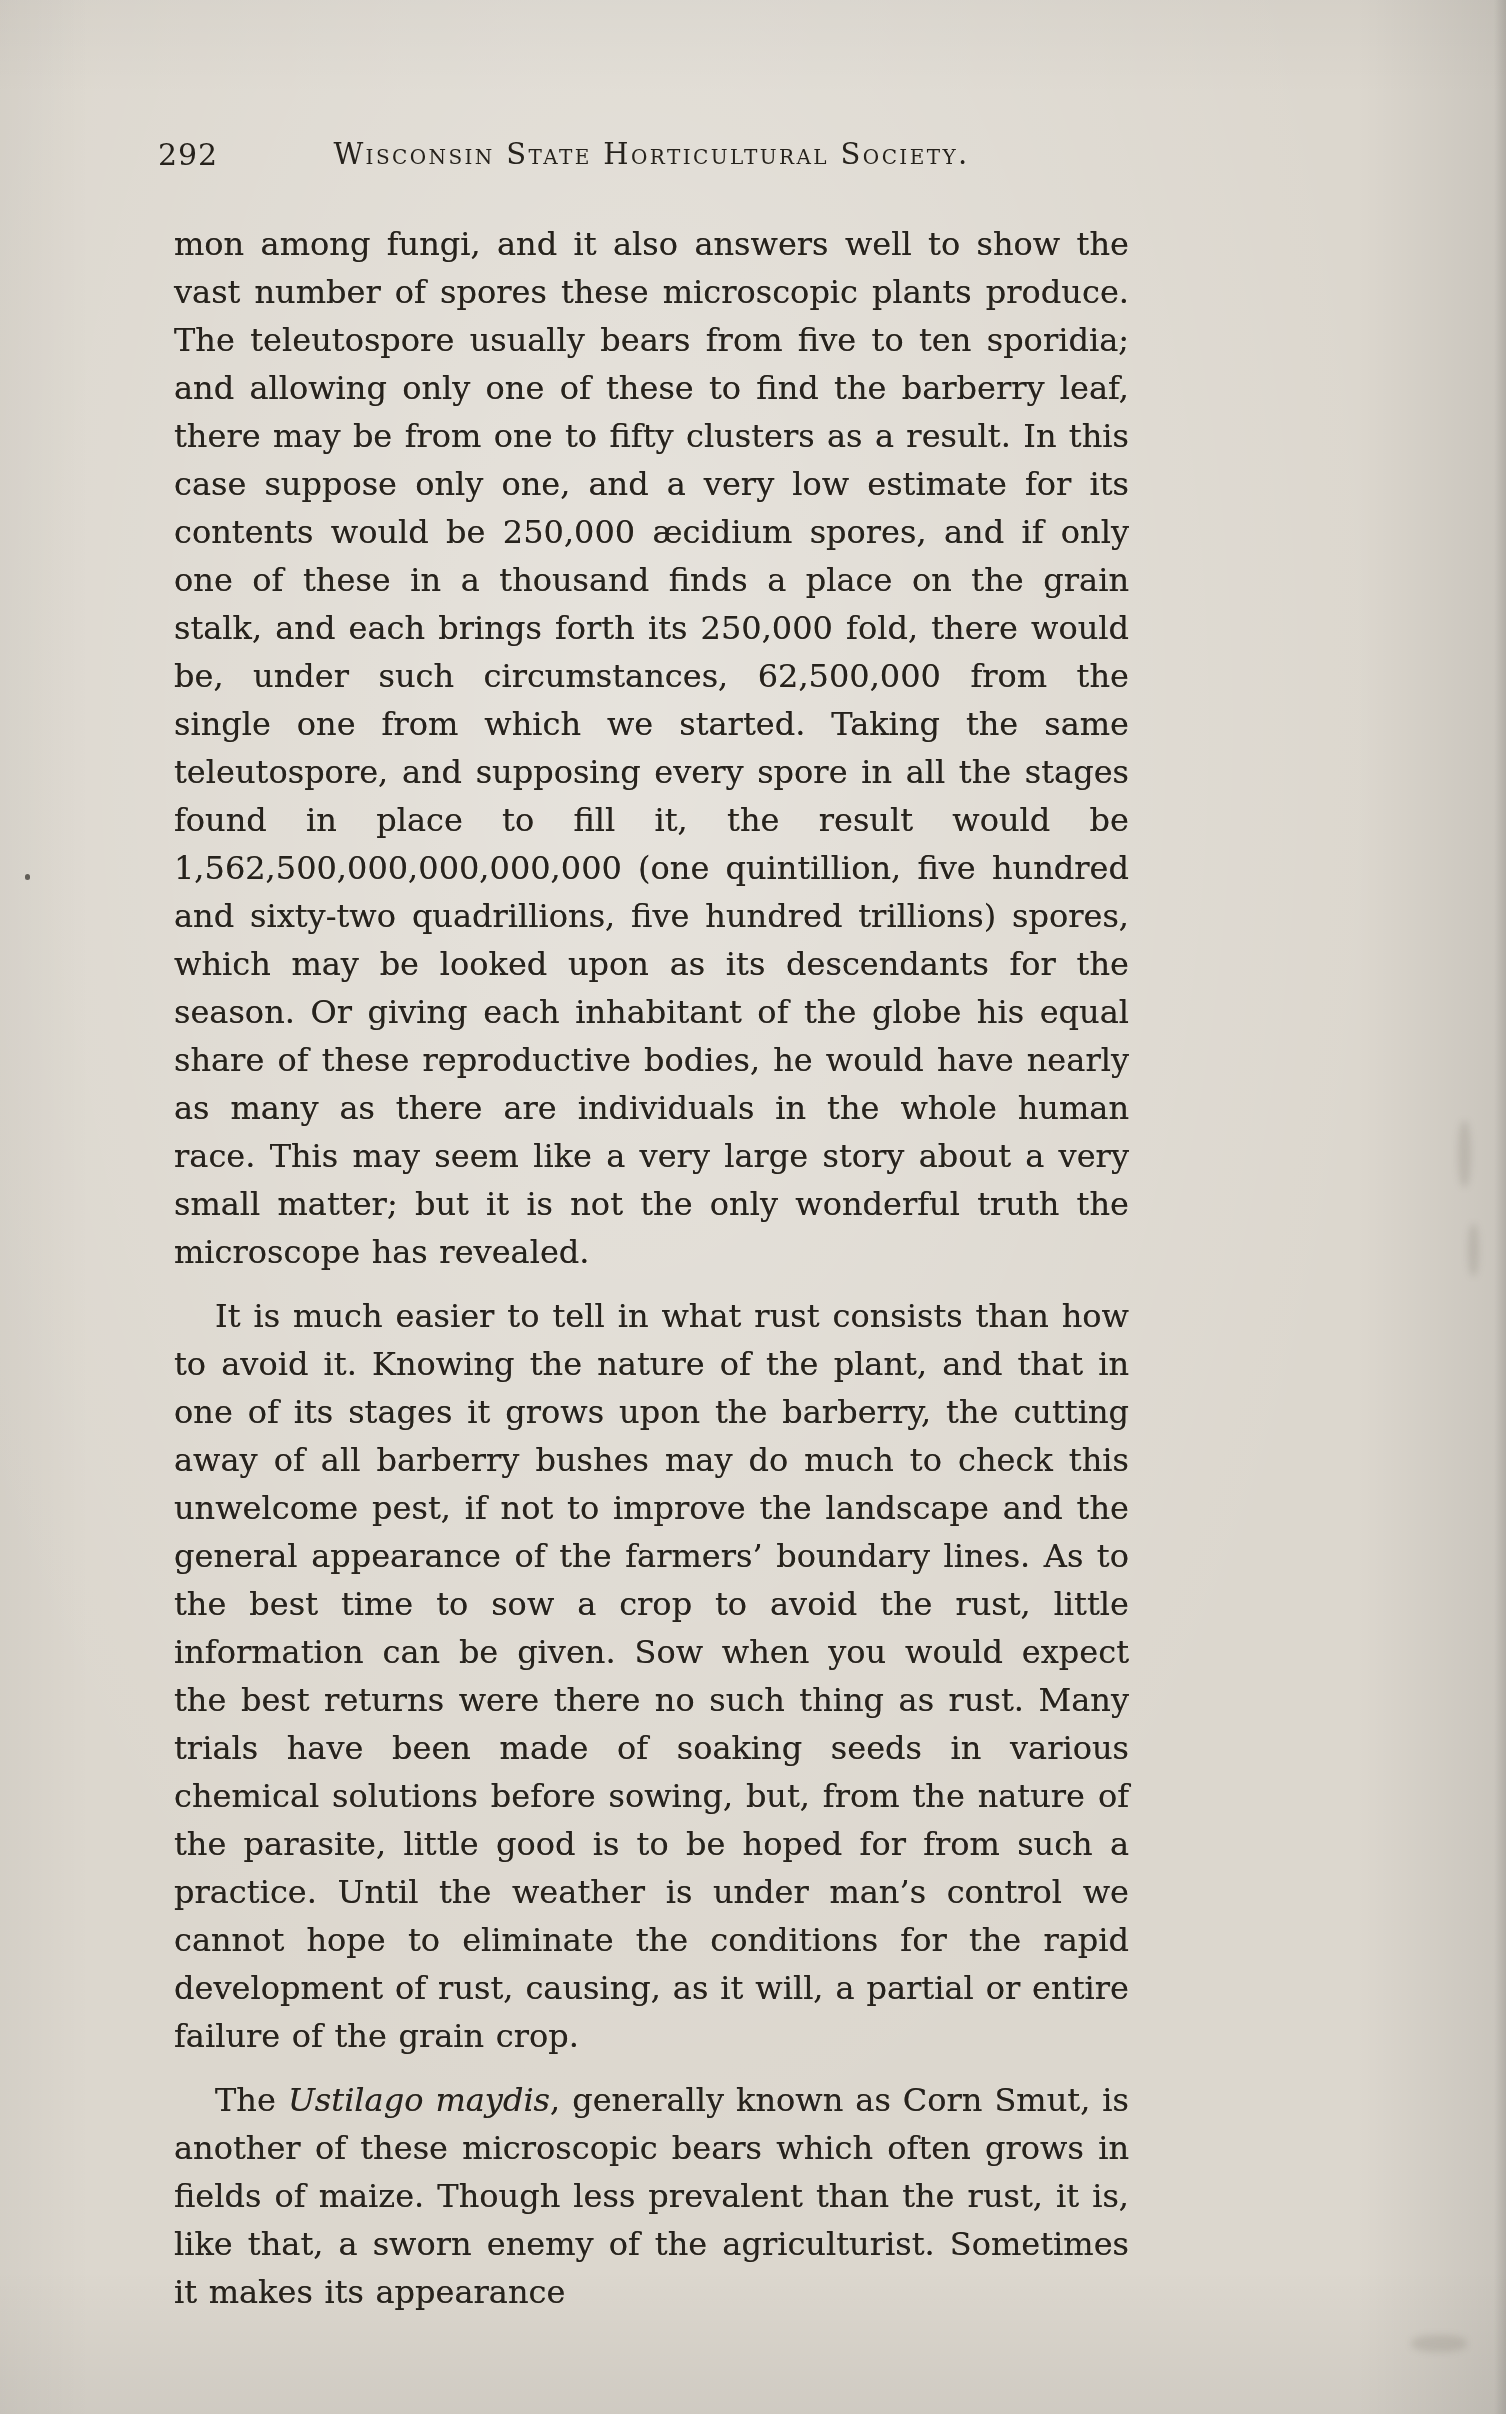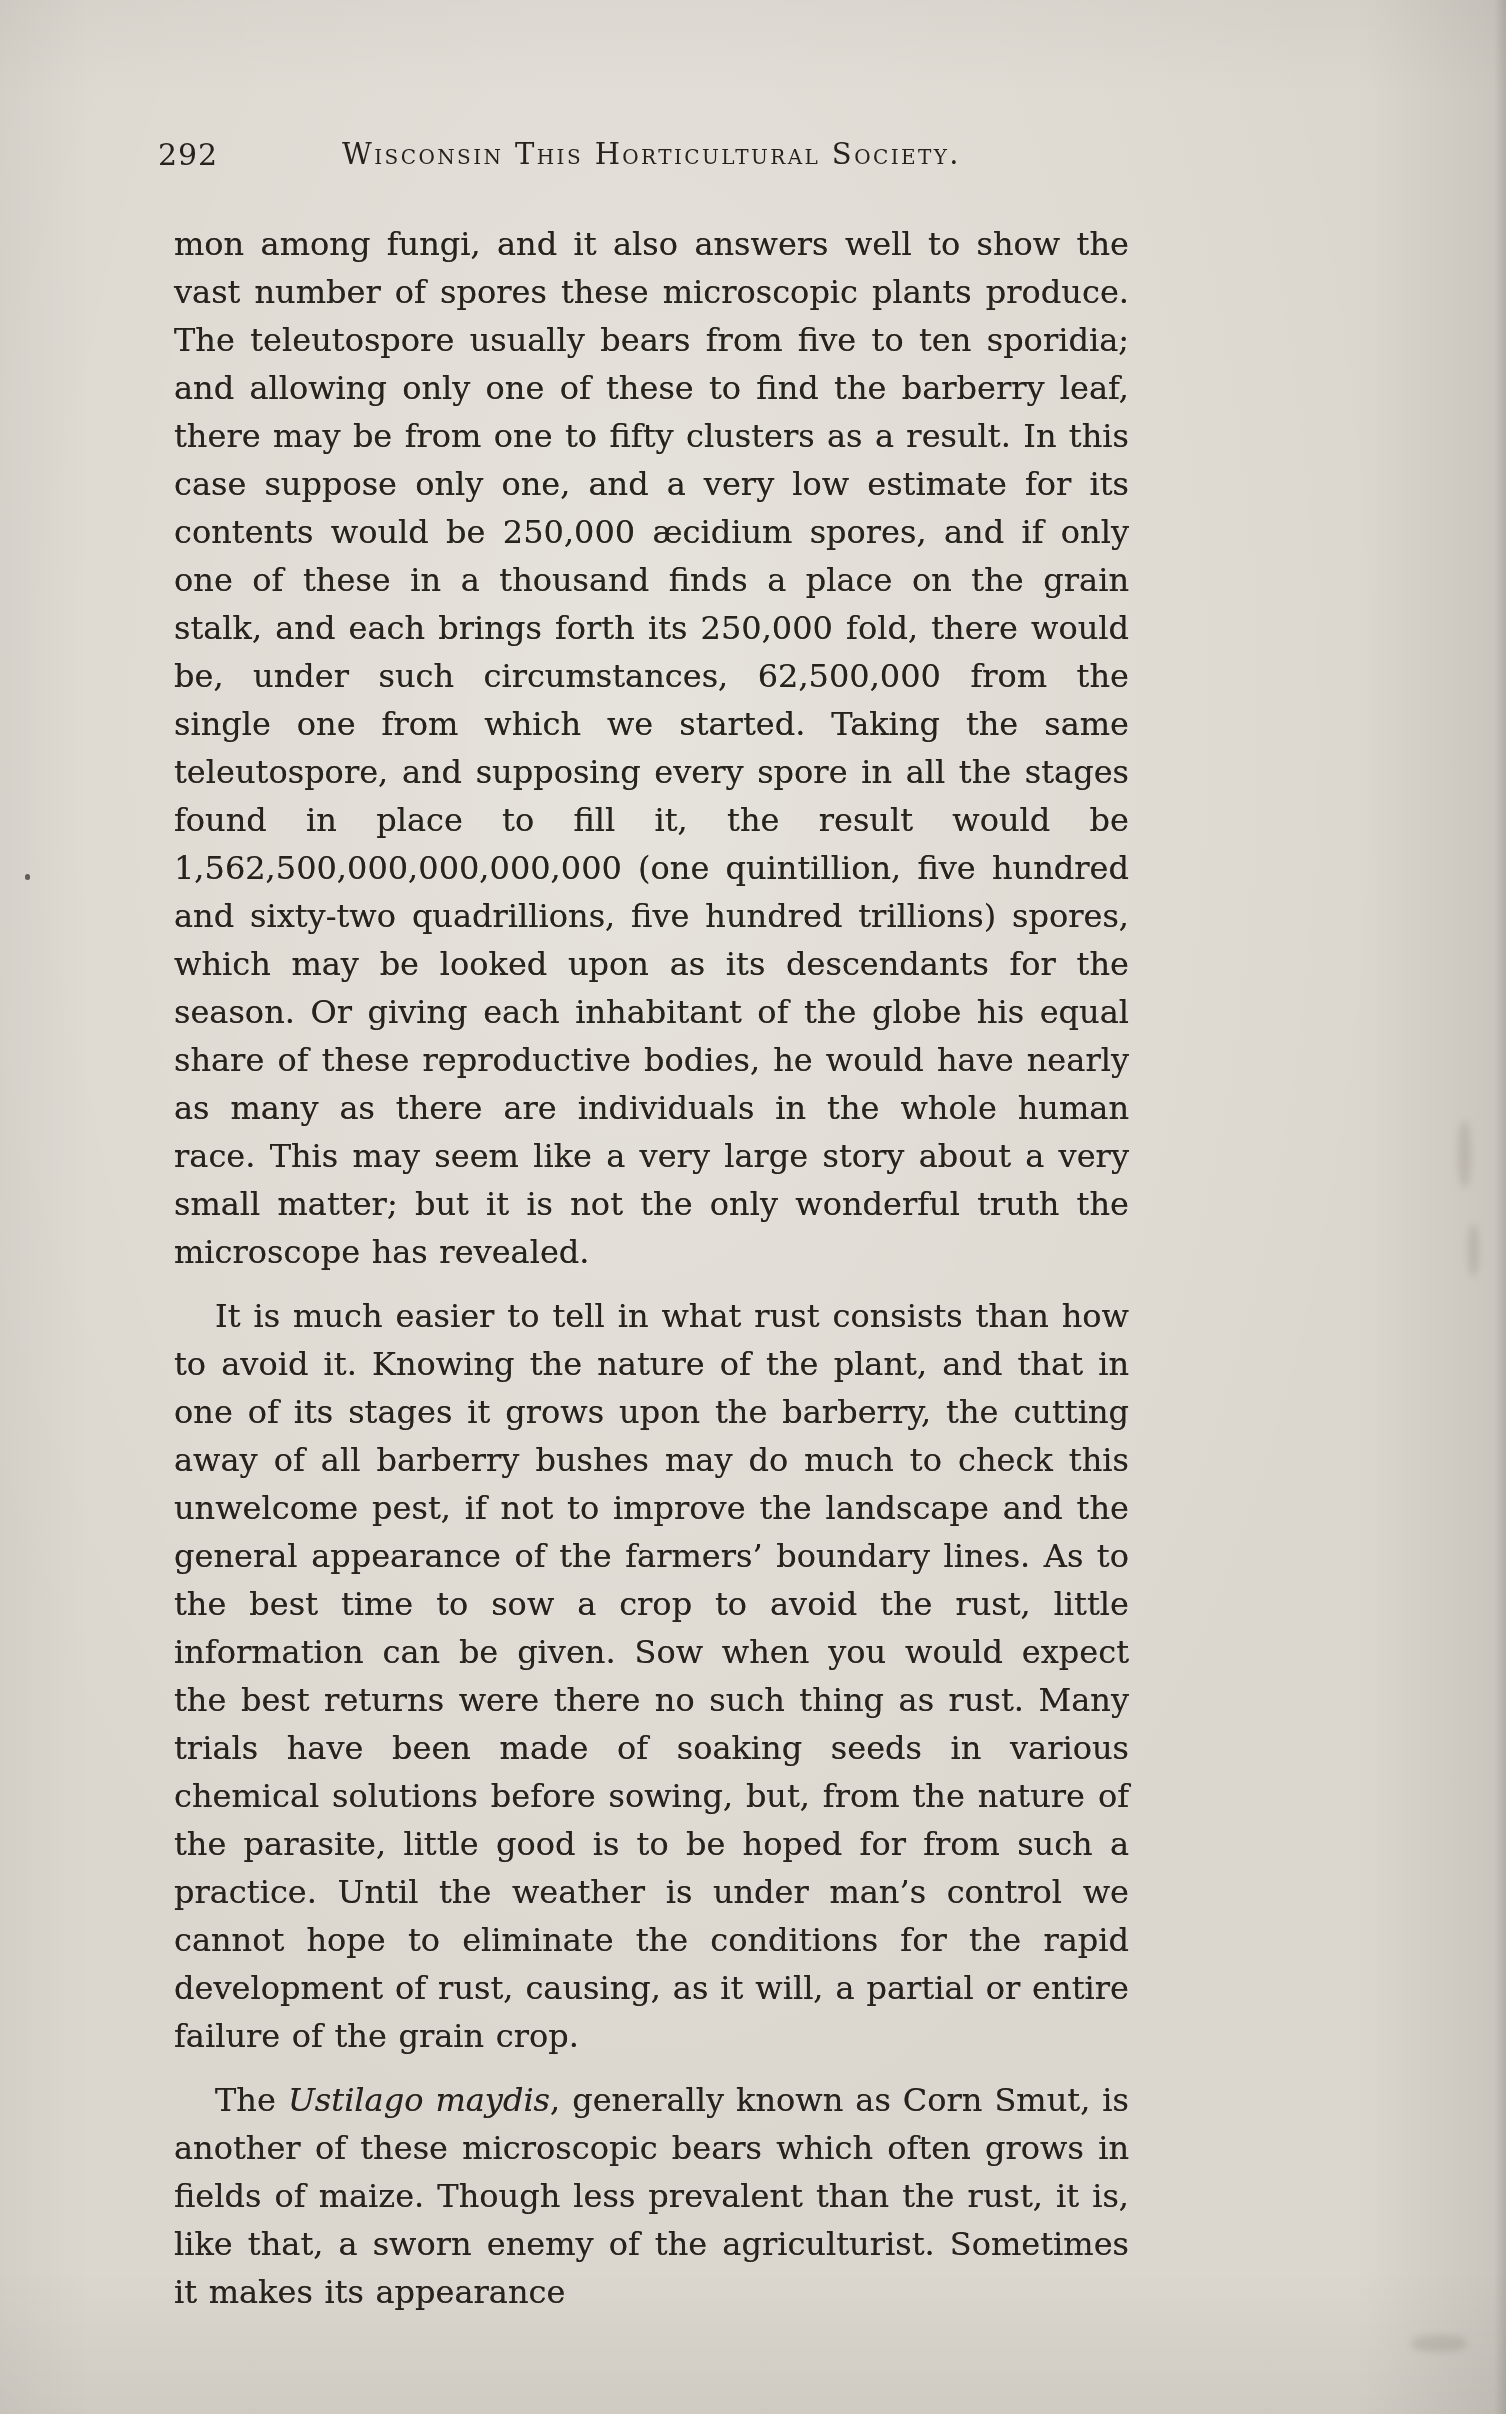--- a/index.html
+++ b/index.html
@@ -92,21 +92,21 @@
 </style>
 </head>
 <body>
 
 <div class="page" style="background-color: rgb(220, 215, 206); color: rgb(38, 34, 28);">
 
   <div class="content">
 
     <div class="page-header">
       <span class="page-num">292</span>
-      <span class="running-title">Wisconsin This Horticultural Society.</span>
+      <span class="running-title">Wisconsin State Horticultural Society.</span>
     </div>
 
     <div class="body-text">
 
     <p class="para"><span>mon among fungi, and it also answers well to show the vast number of spores these microscopic plants produce.  The teleutospore usually bears from five to ten sporidia; and allowing only one of these to find the barberry leaf, there may be from one to fifty clusters as a result.  In this case suppose only one, and a very low estimate for its contents would be 250,000 æcidium spores, and if only one of these in a thousand finds a place on the grain stalk, and each brings forth its 250,000 fold, there would be, under such circumstances, 62,500,000 from the single one from which we started.  Taking the same teleutospore, and supposing every spore in all the stages found in place to fill it, the result would be 1,562,500,000,000,000,000 (one quintillion, five hundred and sixty-two quadrillions, five hundred trillions) spores, which may be looked upon as its descendants for the season.  Or giving each inhabitant of the globe his equal share of these reproductive bodies, he would have nearly as many as there are individuals in the whole human race.  This may seem like a very large story about a very small matter; but it is not the only wonderful truth the microscope has revealed.</span></p>
         <p class="para indent"><span>It is much easier to tell in what rust consists than how to avoid it.  Knowing the nature of the plant, and that in one of its stages it grows upon the barberry, the cutting away of all barberry bushes may do much to check this unwelcome pest, if not to improve the landscape and the general appearance of the farmers’ boundary lines.  As to the best time to sow a crop to avoid the rust, little information can be given.  Sow when you would expect the best returns were there no such thing as rust.  Many trials have been made of soaking seeds in various chemical solutions before sowing, but, from the nature of the parasite, little good is to be hoped for from such a practice.  Until the weather is under man’s control we cannot hope to eliminate the conditions for the rapid development of rust, causing, as it will, a partial or entire failure of the grain crop.</span></p>
         <p class="para indent"><span>The </span><i>Ustilago maydis</i><span>, generally known as Corn Smut, is another of these microscopic bears which often grows in fields of maize.  Though less prevalent than the rust, it is, like that, a sworn enemy of the agriculturist.  Sometimes it makes its appearance</span></p>
       </div>
 
   </div>

